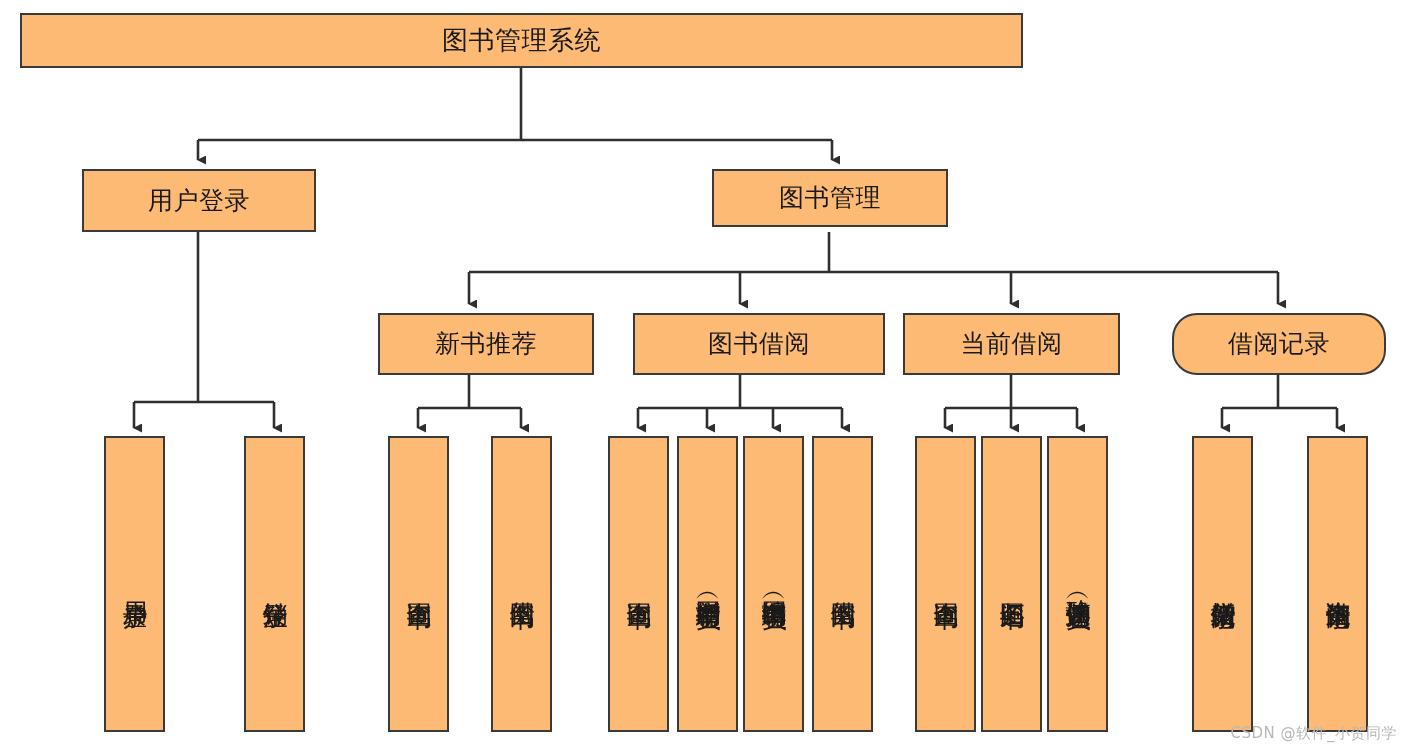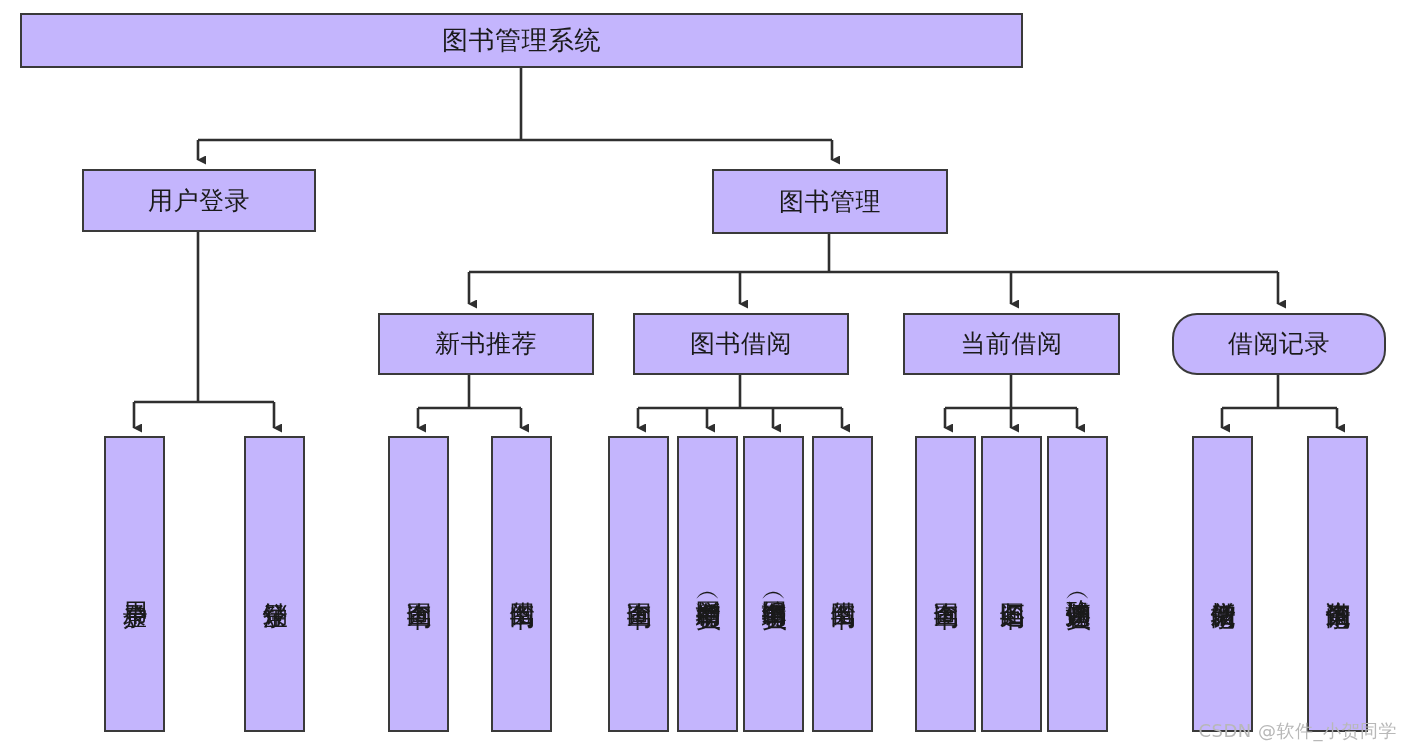--- a/index.html
+++ b/index.html
@@ -24,21 +24,21 @@
   svg#edges {
     position: absolute;
     left: 0; top: 0;
     width: 1405px;
     height: 747px;
     pointer-events: none;
   }
   .node {
     position: absolute;
     box-sizing: border-box;
-    background: #c4b5fd;
+    background: #fdba74;
     border: 2.5px solid #3a3a3a;
     display: flex;
     align-items: center;
     justify-content: center;
     color: #1a1a1a;
   }
   .node .label {
     display: block;
     text-align: center;
     line-height: 1.18;
@@ -61,21 +61,21 @@
     font-size: 25px;
     line-height: 1.05;
     letter-spacing: 1px;
     max-height: 268px;
     white-space: normal;
   }
   #watermark {
     position: absolute;
     right: 8px;
     bottom: 4px;
-    font-size: 18px;
+    font-size: 15px;
     color: #b8b8b8;
     letter-spacing: 0.5px;
     font-family: "DejaVu Sans", "Liberation Sans", sans-serif;
     white-space: nowrap;
   }
 </style>
 </head>
 <body>
 
 <div id="diagram-root">
@@ -130,28 +130,28 @@
     </g>
   </svg>
 
   <div class="node horiz root" style="left:20px; top:13px; width:1003px; height:55px;">
     <span class="label">图书管理系统</span>
   </div>
 
   <div class="node horiz" style="left:82px; top:169px; width:234px; height:63px;">
     <span class="label">用户登录</span>
   </div>
-  <div class="node horiz" style="left:712px; top:169px; width:236px; height:65px;">
+  <div class="node horiz" style="left:712px; top:169px; width:236px; height:58px;">
     <span class="label">图书管理</span>
   </div>
 
   <div class="node horiz" style="left:362px; top:313px; width:216px; height:62px;margin-left:16px;">
     <span class="label">新书推荐</span>
   </div>
-  <div class="node horiz" style="left:633px; top:313px; width:216px; height:62px;">
+  <div class="node horiz" style="left:633px; top:313px; width:252px; height:62px;">
     <span class="label">图书借阅</span>
   </div>
   <div class="node horiz" style="left:903px; top:313px; width:217px; height:62px;font-family:Liberation Serif, serif;">
     <span class="label">当前借阅</span>
   </div>
   <div class="node horiz" style="left:1172px; top:313px; width:214px; height:62px;border-radius:25px;">
     <span class="label">借阅记录</span>
   </div>
 
   <div class="node vert" style="left:104px; top:436px; width:61px; height:296px;">

